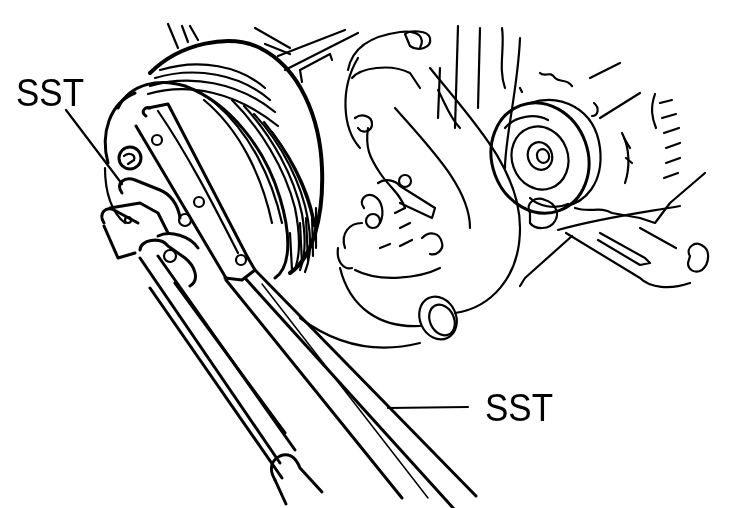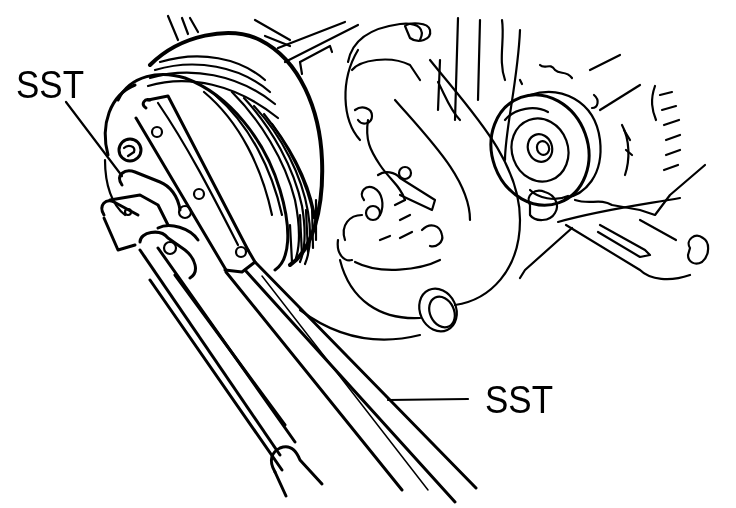--- a/index.html
+++ b/index.html
@@ -10,21 +10,21 @@
     body {
       width: 736px;
       height: 508px;
       position: relative;
       overflow: hidden;
       font-family: "Liberation Sans", sans-serif;
     }
     #figure {
       position: absolute;
       left: 0;
-      top: 0;
+      top: 8px;
       width: 736px;
       height: 412px;
     }
     svg {
       position: absolute;
       left: 0;
       top: 0;
     }
     .ln { fill: none; stroke: #000; stroke-linecap: round; stroke-linejoin: round; }
     .w1 { stroke-width: 1.5; }

